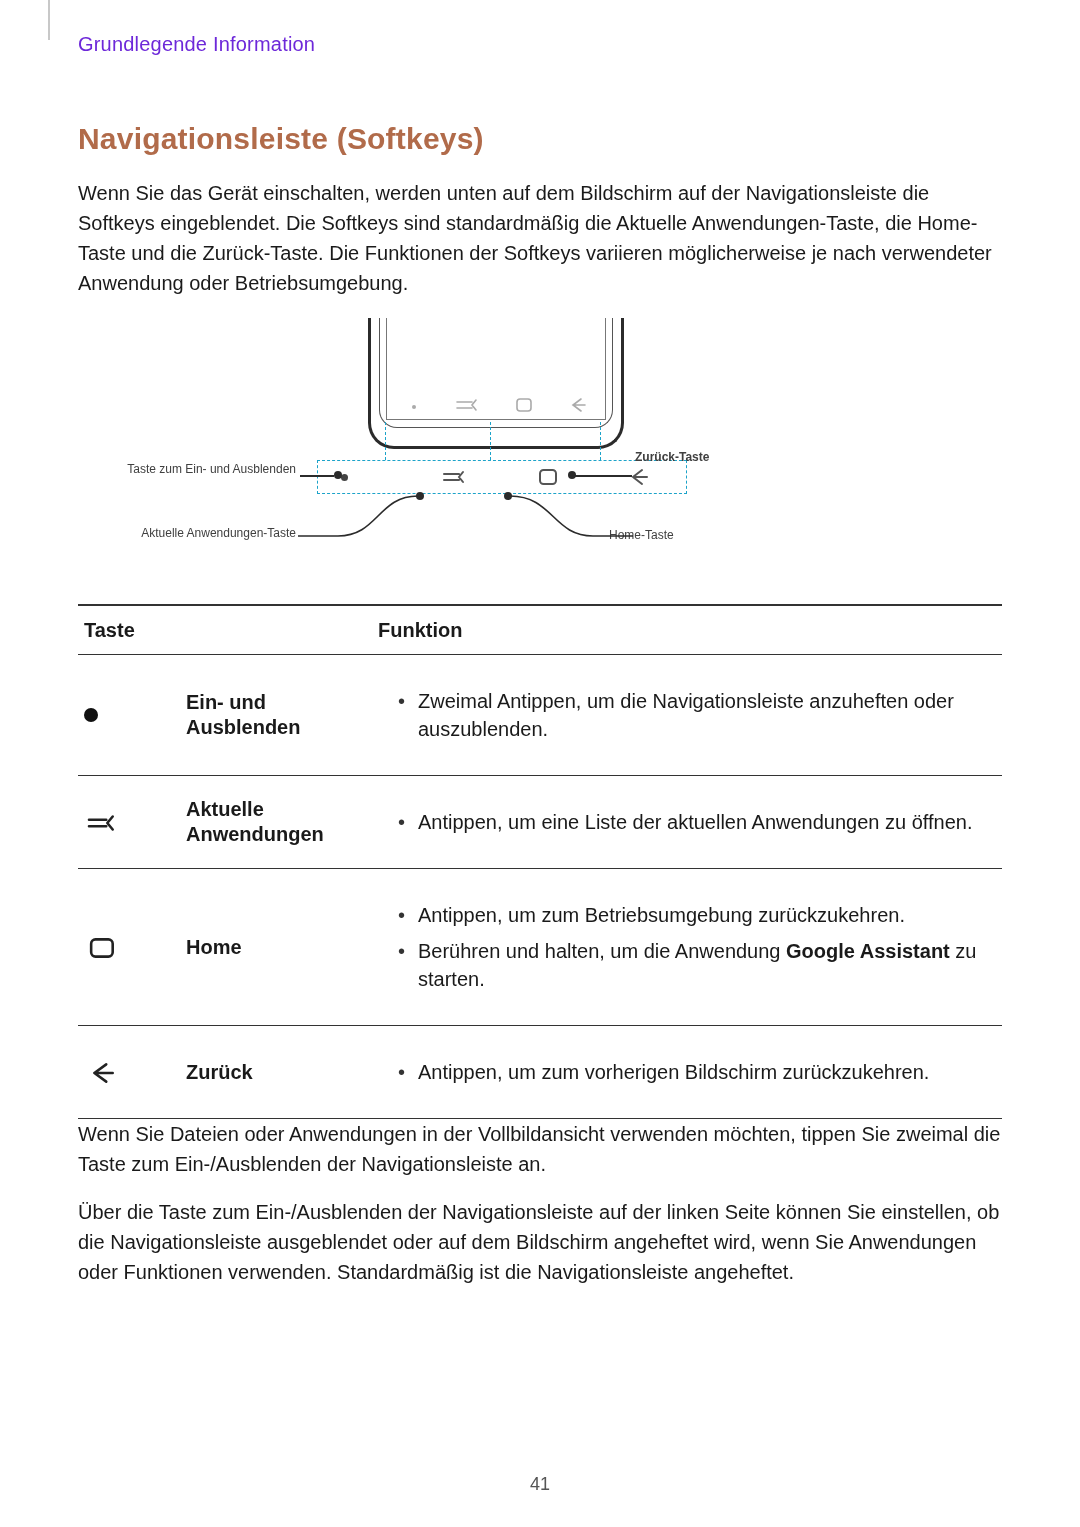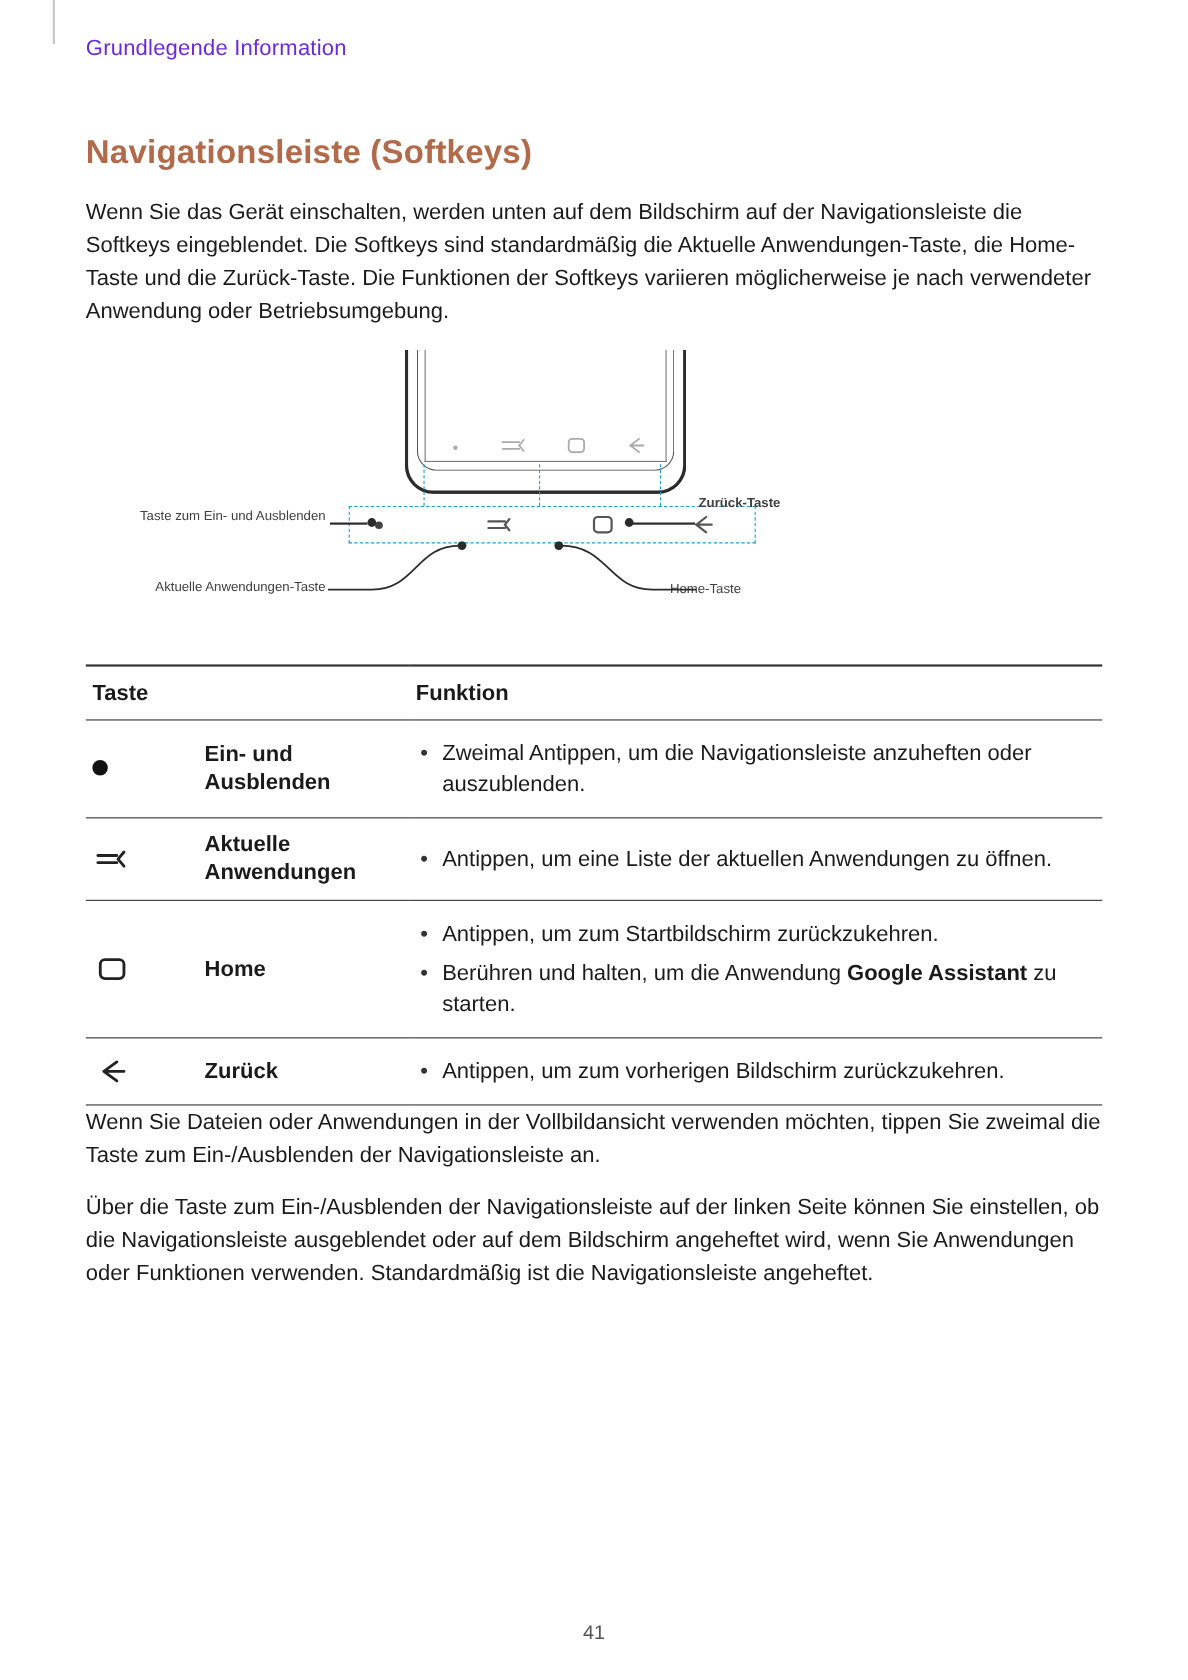--- a/index.html
+++ b/index.html
@@ -134,21 +134,21 @@
     text-align:left;
   }
   table.keys thead th{
     font-weight:700;
     border-top:2px solid var(--rule);
     border-bottom:1.5px solid var(--rule);
     padding:10px 6px;
   }
   td.icon{width:90px;text-align:center;}
   td.keyname{width:180px;font-weight:700;line-height:1.25;}
-  td.func ul{list-style:none;margin:0;padding:0;}
+  td.func ul{list-style:none;margin:16px;padding:0;}
   td.func li{position:relative;padding:4px 0 4px 24px;}
   td.func li::before{content:"•";position:absolute;left:4px;top:4px;color:#333;}
   td.func b{font-weight:700;}
 
   h2.sub{
     font-size:23px;
     font-weight:700;
     margin:42px 0 18px 0;
     letter-spacing:.2px;
   }
@@ -273,21 +273,21 @@
             </ul>
           </td>
         </tr>
         <tr>
           <td class="icon"><svg class="ic" viewBox="0 0 34 26" style="width:38px;height:28px">
               <rect x="6" y="5" width="20" height="16" rx="4" stroke="#222" stroke-width="2.4" fill="none" stroke-linecap="round" stroke-linejoin="round"></rect>
             </svg></td>
           <td class="keyname">Home</td>
           <td class="func">
             <ul>
-              <li>Antippen, um zum Startbildschirm zurückzukehren.</li>
+              <li>Antippen, um zum Betriebsumgebung zurückzukehren.</li>
               <li>Berühren und halten, um die Anwendung <b>Google Assistant</b> zu starten.</li>
             </ul>
           </td>
         </tr>
         <tr>
           <td class="icon"><svg class="ic" viewBox="0 0 34 26" style="width:38px;height:28px">
               <path d="M20 5l-11 8 11 8M9 13h17" stroke="#222" stroke-width="2.4" fill="none" stroke-linecap="round" stroke-linejoin="round"></path>
             </svg></td>
           <td class="keyname">Zurück</td>
           <td class="func">

